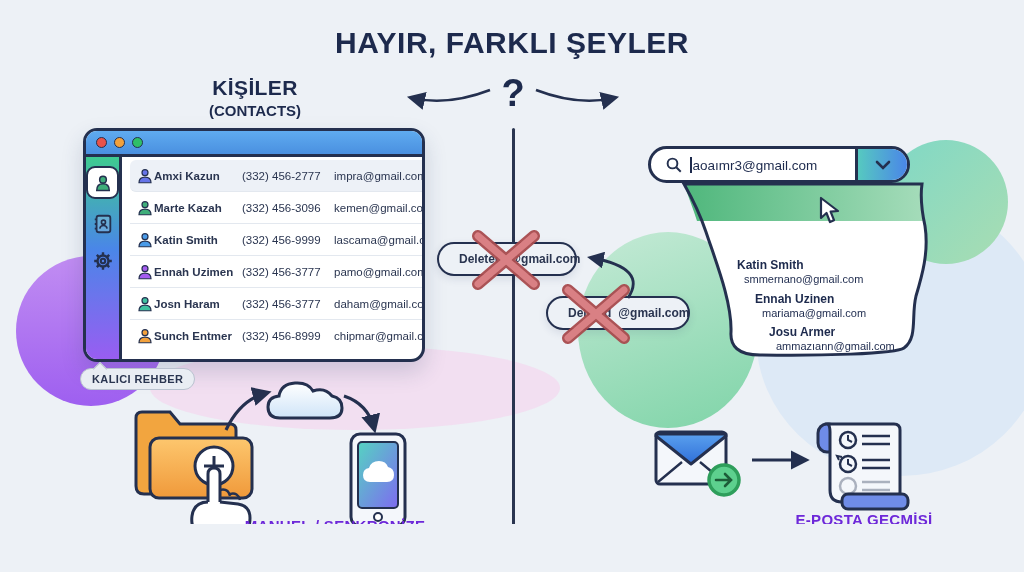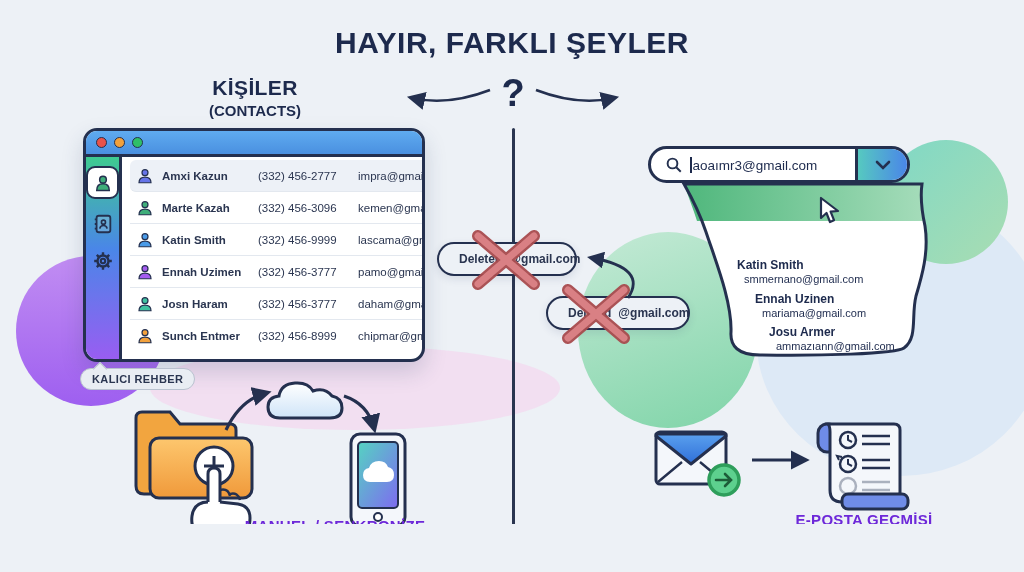--- a/index.html
+++ b/index.html
@@ -35,21 +35,21 @@
   .dot { width:11px; height:11px; border-radius:50%; border:1.5px solid #24304f; }
   .dot-red { background:#e8534a; } .dot-yellow { background:#f2a13c; } .dot-green { background:#2fbf68; }
   .win-body { display:flex; height:205px; }
   .sidebar { width:46px; background:linear-gradient(180deg,#3ecb90 0%,#4a86e8 45%,#9b5cf2 100%);
      border-right:3px solid #24304f; display:flex; flex-direction:column; align-items:center; padding-top:9px; }
   .side-active { width:33px; height:33px; background:#fff; border:2.5px solid #24304f; border-radius:9px;
      display:flex; align-items:center; justify-content:center; }
   .side-ic { margin-top:14px; display:flex; align-items:center; justify-content:center; }
   .clist { flex:1; display:flex; flex-direction:column; padding:3px 6px 0 8px; }
   .crow { display:flex; align-items:center; height:32px; border-bottom:1px solid #e3e8ef;
-     padding:0 6px; gap:8px; font-size:11.5px; color:#2a3550; }
+     padding:0 6px; font-size:11.5px; color:#2a3550; }
   .crow.hl { background:#edf1f7; border-radius:6px; }
   .cname { width:88px; font-weight:700; }
   .cphone { width:92px; }
   .cmail { flex:1; }
   .avatar { flex:0 0 auto; }
 
   
   .badge { position:absolute; background:#e9edf3; border:1.5px solid #b9c2cf; border-radius:11px;
      padding:4px 11px; font-size:11px; font-weight:700; color:#2a3550; letter-spacing:.4px; }
   .badge:before { content:""; position:absolute; top:-5px; left:14px; width:9px; height:9px;

